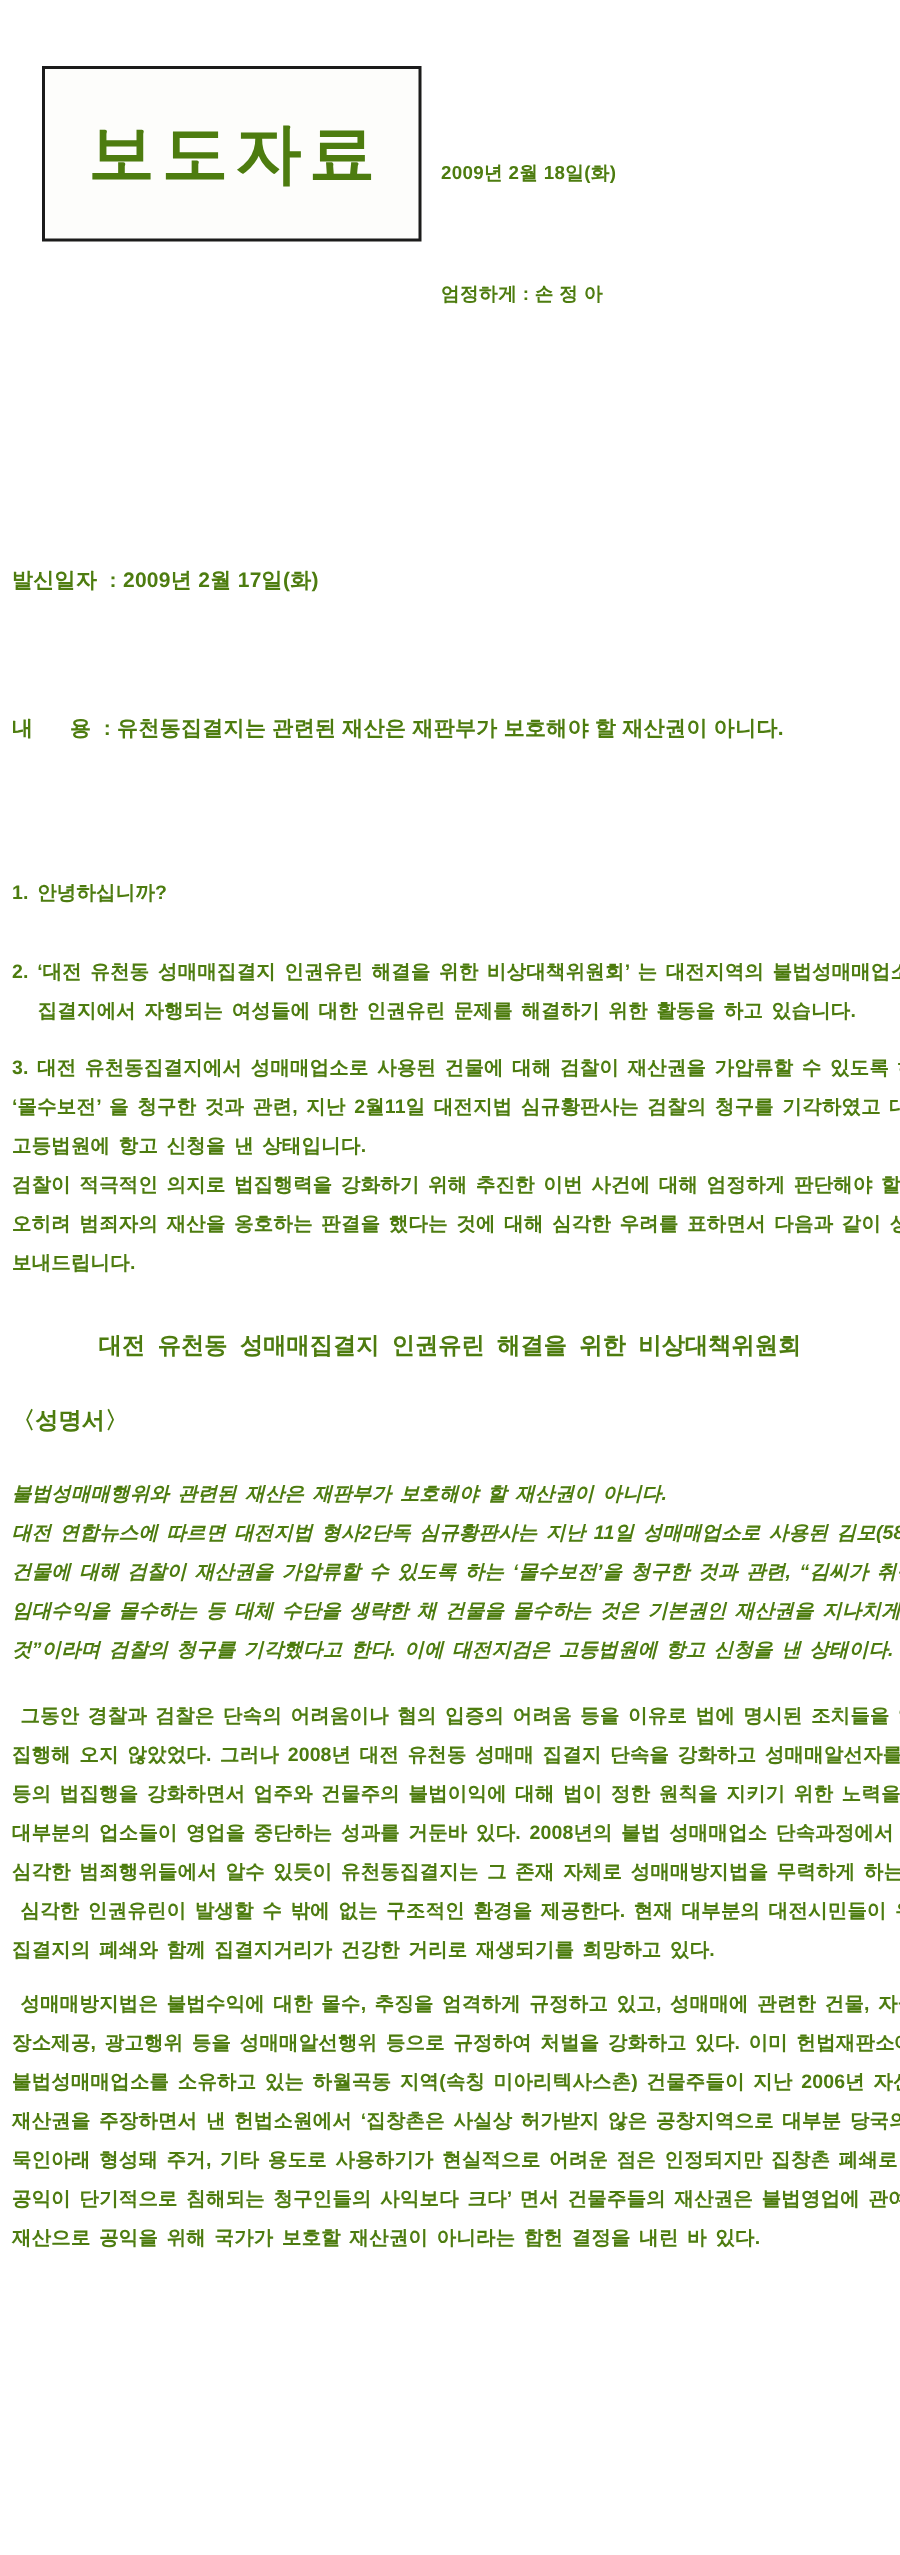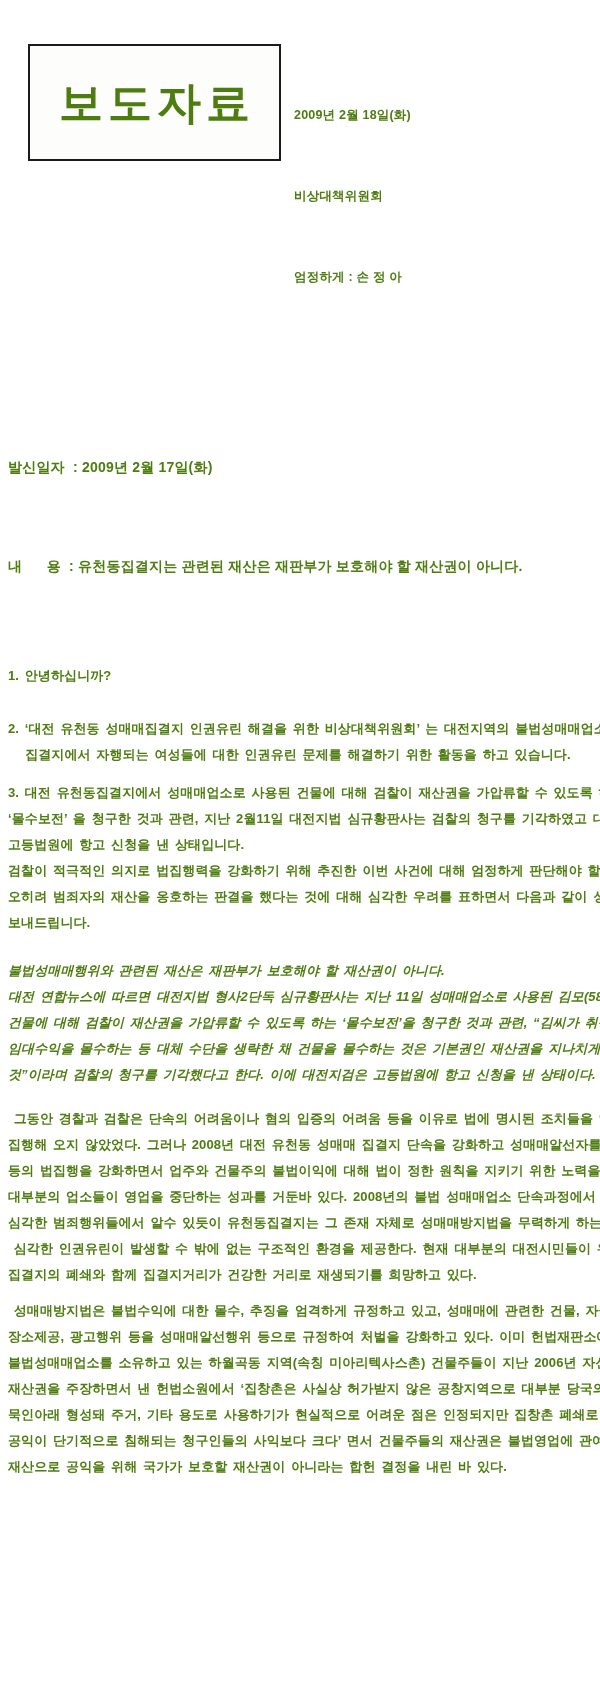--- a/index.html
+++ b/index.html
@@ -90,40 +90,41 @@
 <body>
 
 <div class="page">
 
   <div class="masthead">
     <div class="title-box">
       <span class="title-text">보도자료</span>
     </div>
     <div class="mast-info">
       <div>2009년 2월 18일(화)</div>
-      <div>비상대책위원회</div>
       <div>엄정하게 : 손 정 아</div>
     </div>
   </div>
 
   <div class="meta">
     <div>발신일자  : 2009년 2월 17일(화)</div>
     <div>내      용  : 유천동집결지는 관련된 재산은 재판부가 보호해야 할 재산권이 아니다.</div>
   </div>
 
   <div class="para p-greeting">1. 안녕하십니까?</div>
   <div class="para p-intro2">2. ‘대전 유천동 성매매집결지 인권유린 해결을 위한 비상대책위원회’ 는 대전지역의 불법성매매업소
    집결지에서 자행되는 여성들에 대한 인권유린 문제를 해결하기 위한 활동을 하고 있습니다.</div>
   <div class="para p-intro3">3. 대전 유천동집결지에서 성매매업소로 사용된 건물에 대해 검찰이 재산권을 가압류할 수 있도록 하는
 ‘몰수보전’ 을 청구한 것과 관련, 지난 2월11일 대전지법 심규황판사는 검찰의 청구를 기각하였고 대전지검은
 고등법원에 항고 신청을 낸 상태입니다.
 검찰이 적극적인 의지로 법집행력을 강화하기 위해 추진한 이번 사건에 대해 엄정하게 판단해야 할 재판부가
 오히려 범죄자의 재산을 옹호하는 판결을 했다는 것에 대해 심각한 우려를 표하면서 다음과 같이 성명서를
 보내드립니다.</div>
 
+  <h2 class="committee-heading">대전 유천동 성매매집결지 인권유린 해결을 위한 비상대책위원회</h2>
+  <div class="statement-label">〈성명서〉</div>
 
   <div class="para s1">불법성매매행위와 관련된 재산은 재판부가 보호해야 할 재산권이 아니다.
 대전 연합뉴스에 따르면 대전지법 형사2단독 심규황판사는 지난 11일 성매매업소로 사용된 김모(58)씨의
 건물에 대해 검찰이 재산권을 가압류할 수 있도록 하는 ‘몰수보전’을 청구한 것과 관련, “김씨가 취득한
 임대수익을 몰수하는 등 대체 수단을 생략한 채 건물을 몰수하는 것은 기본권인 재산권을 지나치게 제약하는
 것”이라며 검찰의 청구를 기각했다고 한다. 이에 대전지검은 고등법원에 항고 신청을 낸 상태이다.</div>
   <div class="para s2"> 그동안 경찰과 검찰은 단속의 어려움이나 혐의 입증의 어려움 등을 이유로 법에 명시된 조치들을 엄정하게
 집행해 오지 않았었다. 그러나 2008년 대전 유천동 성매매 집결지 단속을 강화하고 성매매알선자를 처벌하는
 등의 법집행을 강화하면서 업주와 건물주의 불법이익에 대해 법이 정한 원칙을 지키기 위한 노력을 기울여왔고
 대부분의 업소들이 영업을 중단하는 성과를 거둔바 있다. 2008년의 불법 성매매업소 단속과정에서 드러난

